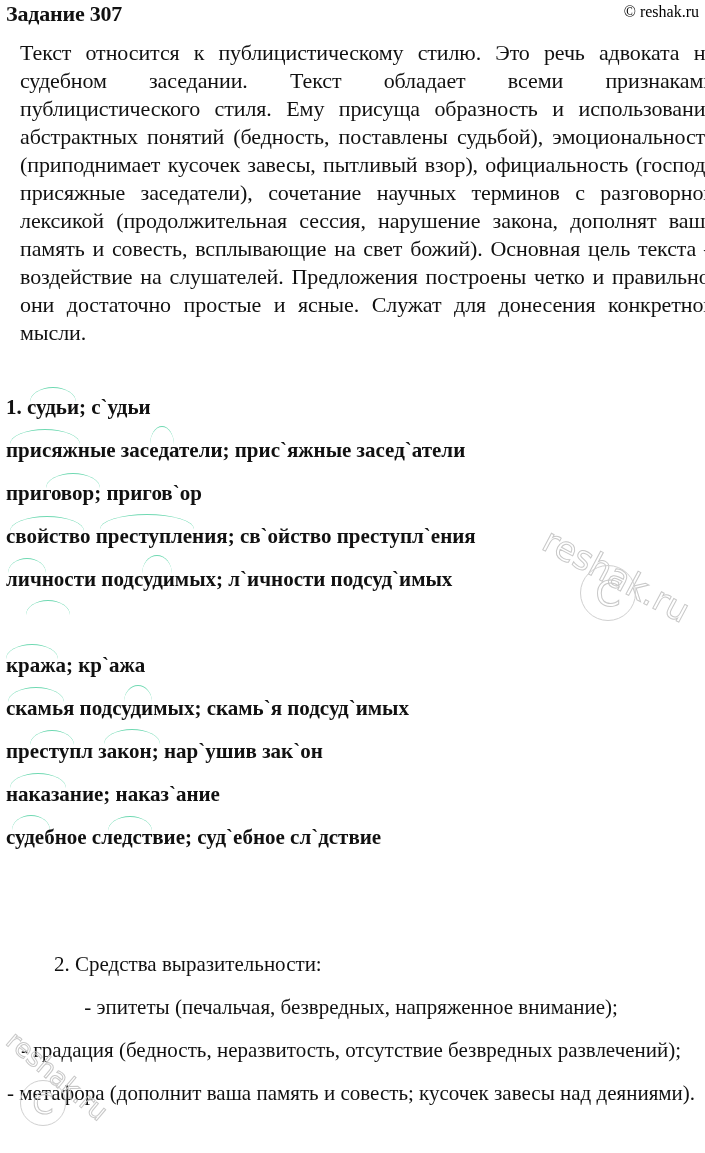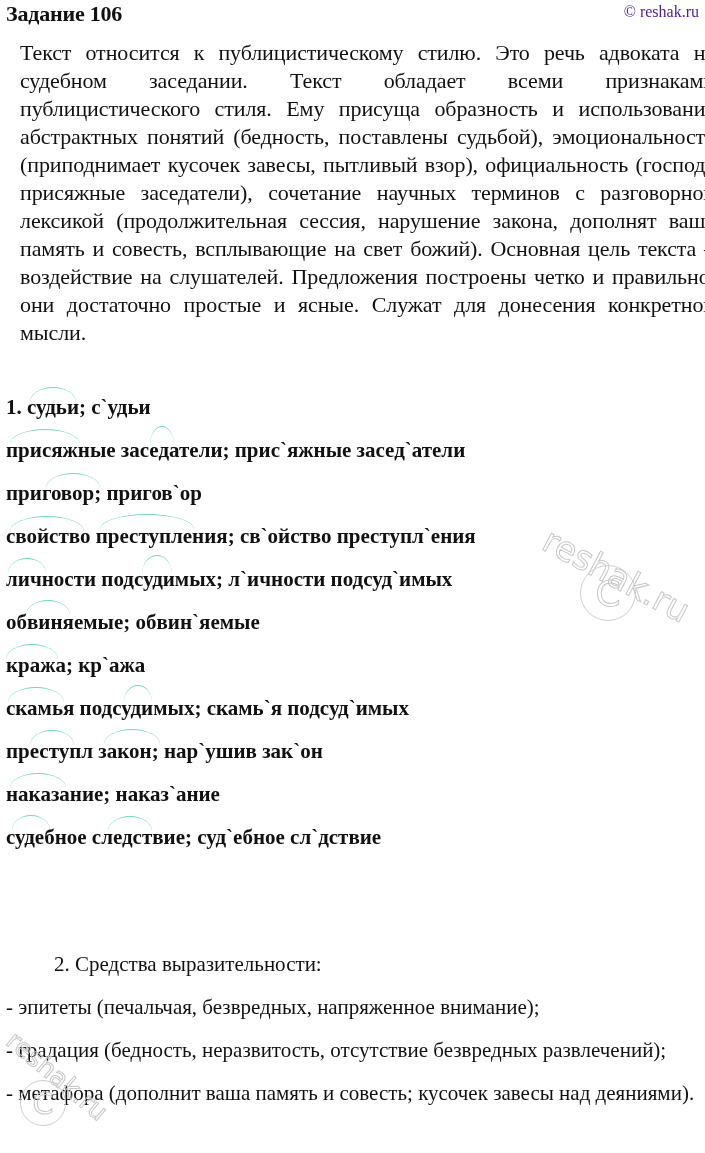--- a/index.html
+++ b/index.html
@@ -9,21 +9,21 @@
     color: #111111;
   }
   .header {
     position: absolute; left: 6px; top: 0; width: 693px; height: 30px;
   }
   .title {
     position: absolute; left: 0; top: 1px;
     font-weight: bold; font-size: 22px; letter-spacing: -0.2px;
   }
   .copyright {
-    position: absolute; right: 0; top: 3px; font-size: 16px; color: #4c1d95;
+    position: absolute; right: 0; top: 3px; font-size: 16px; color: #000000;
   }
   .intro {
     position: absolute; left: 20px; top: 39px; width: 695px;
     font-size: 22px; line-height: 28px; text-align: justify;
     letter-spacing: -0.1px;
   }
   .stress-list {
     position: absolute; left: 6px; top: 393px; width: 690px;
     font-size: 21px;
     font-weight: bold;
@@ -32,37 +32,37 @@
     position: relative; height: 43px; line-height: 28px; white-space: nowrap;
   }
   .arc {
     position: absolute; height: 14px; border-top: 1.3px solid #6fd9b2;
     border-radius: 50% 50% 0 0 / 100% 100% 0 0; pointer-events: none;
   }
   .section2 {
     position: absolute; left: 6px; top: 950px; width: 690px; font-size: 21px;
   }
   .s2-title { height: 43px; line-height: 28px; margin-left: 48px; }
-  .s2-item { line-height: 28px; margin-bottom: 15px; }
+  .s2-item { line-height: 28px; margin-bottom: 15px; text-align: center; }
   .watermark {
     position: absolute; pointer-events: none; color: transparent;
     -webkit-text-stroke: 1px #c8c8c8; font-family: "DejaVu Sans", sans-serif;
   }
   .wm-c {
     position: absolute; border: 1.5px solid #d0d0d0; border-radius: 50%;
     display: flex; align-items: center; justify-content: center;
     font-family: "DejaVu Sans", sans-serif; color: transparent;
     -webkit-text-stroke: 1px #c8c8c8; pointer-events: none;
   }
 </style>
 </head>
 <body>
 
 <div class="header">
-  <div class="title">Задание 106</div>
+  <div class="title">Задание 307</div>
   <div class="copyright">© reshak.ru</div>
 </div>
 
 <div class="intro">Текст относится к публицистическому стилю. Это речь адвоката на судебном заседании. Текст обладает всеми признаками публицистического стиля. Ему присуща образность и использование абстрактных понятий (бедность, поставлены судьбой), эмоциональность (приподнимает кусочек завесы, пытливый взор), официальность (господа присяжные заседатели), сочетание научных терминов с разговорной лексикой (продолжительная сессия, нарушение закона, дополнят ваша память и совесть, всплывающие на свет божий). Основная цель текста – воздействие на слушателей. Предложения построены четко и правильно, они достаточно простые и ясные. Служат для донесения конкретной мысли.</div>
 
 <div class="stress-list">
   <div class="stress-row">
     <span class="arc" style="left:24px;top:-6px;width:46px;"></span>
     <span>1. судьи; с`удьи</span>
   </div>
@@ -80,21 +80,20 @@
     <span class="arc" style="left:94px;top:-8px;width:94px;"></span>
     <span>свойство преступления; св`ойство преступл`ения</span>
   </div>
   <div class="stress-row">
     <span class="arc" style="left:2px;top:-7px;width:38px;"></span>
     <span class="arc" style="left:136px;top:-10px;width:30px;height:18px;"></span>
     <span>личности подсудимых; л`ичности подсуд`имых</span>
   </div>
   <div class="stress-row">
     <span class="arc" style="left:20px;top:-8px;width:44px;"></span>
-    <span>обвиняемые; обвин`яемые</span>
   </div>
   <div class="stress-row">
     <span class="arc" style="left:0px;top:-7px;width:52px;"></span>
     <span>кража; кр`ажа</span>
   </div>
   <div class="stress-row">
     <span class="arc" style="left:2px;top:-7px;width:56px;"></span>
     <span class="arc" style="left:118px;top:-9px;width:28px;height:16px;"></span>
     <span>скамья подсудимых; скамь`я подсуд`имых</span>
   </div>

